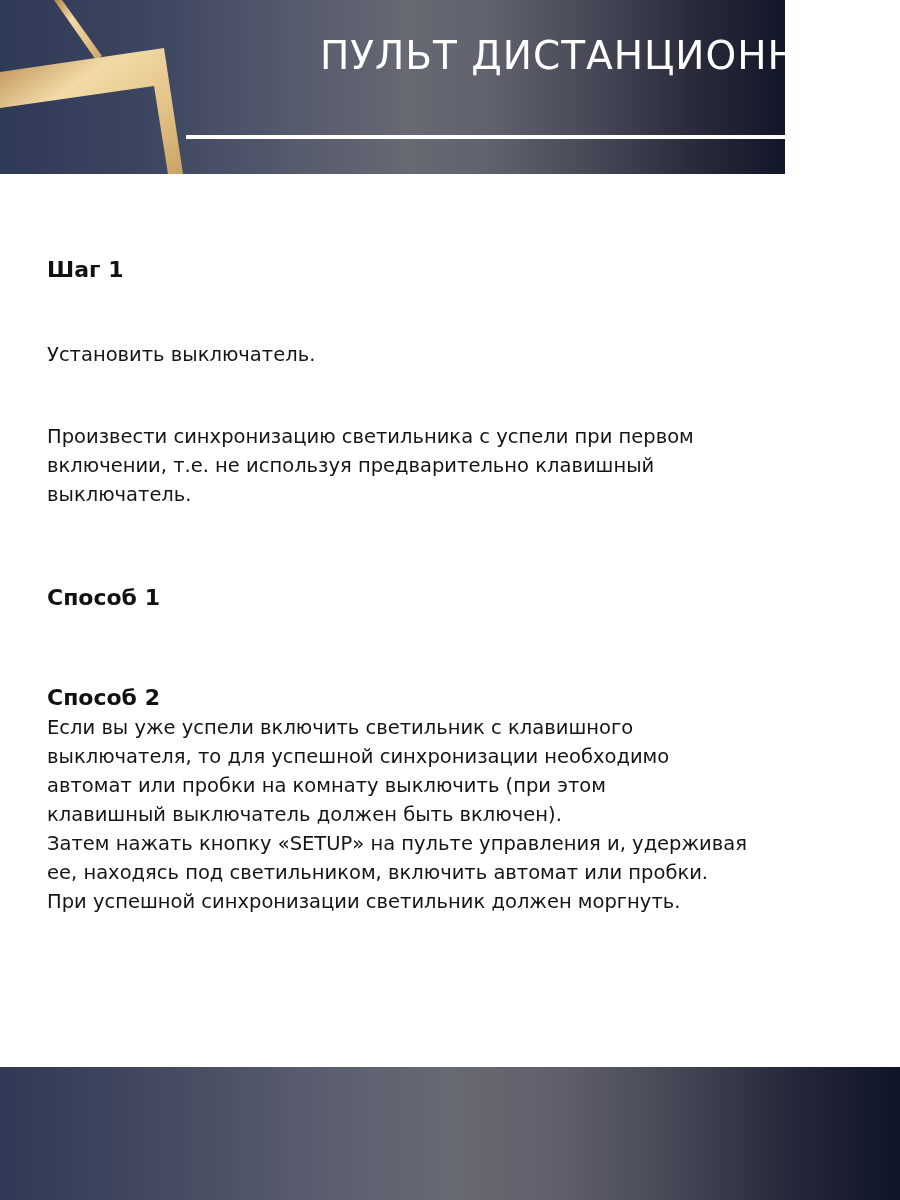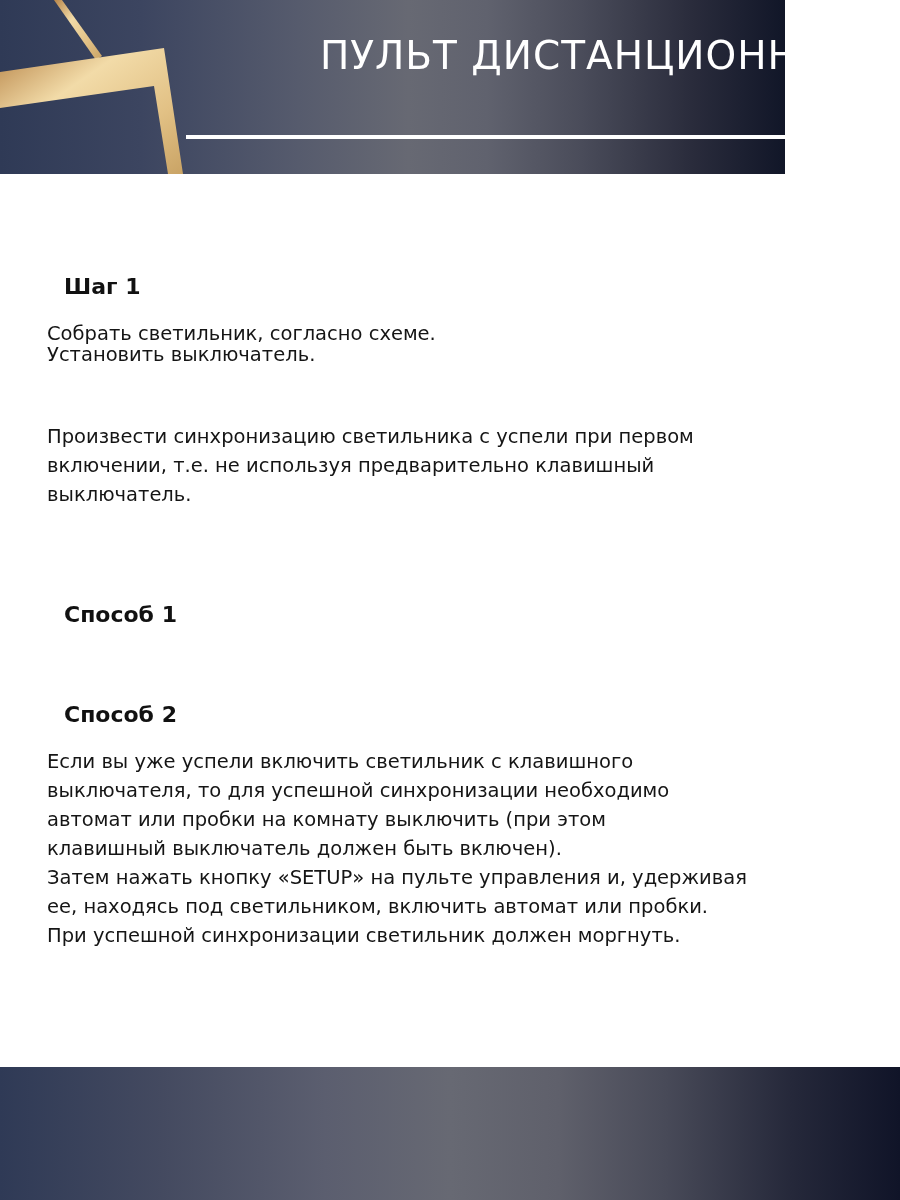--- a/index.html
+++ b/index.html
@@ -21,21 +21,21 @@
       font-size: 39px; line-height: 52px; letter-spacing: 1px;
       text-align: right;
     }
     .title .line { display: block; white-space: nowrap; }
     .title-underline {
       position: absolute; left: 186px; top: 135px; width: 696px; height: 4px; background: #ffffff;
     }
     .content { position: absolute; left: 47px; top: 255px; width: 830px; }
     .section { margin: 0; }
     .section h2 {
-      margin: 17px; font-size: 22px; font-weight: bold; line-height: 30px; color: #111;
+      margin: 0; font-size: 22px; font-weight: bold; line-height: 30px; color: #111;
     }
     .section p {
       margin: 0; font-size: 19.5px; line-height: 29px; color: #151515; white-space: pre-line;
     }
     .s1 { position: absolute; top: 0; }
     .s2 { position: absolute; top: 85px; }
     .s3 { position: absolute; top: 167px; }
     .s4 { position: absolute; top: 328px; }
     .s5 { position: absolute; top: 428px; }
     .footer {
@@ -61,21 +61,20 @@
   </svg>
   <div class="title">
     <span class="line">ПУЛЬТ ДИСТАНЦИОННОГО</span>
   </div>
   <div class="title-underline"></div>
 </div>
 
 <div class="content">
   <div class="section s1">
     <h2>Шаг 1</h2>
-    <p>Собрать светильник, согласно схеме.</p>
   </div>
   <div class="section s2">
     <p>Установить выключатель.</p>
   </div>
   <div class="section s3">
     <p>Произвести синхронизацию светильника с успели при первом
 включении, т.е. не используя предварительно клавишный
 выключатель.</p>
   </div>
   <div class="section s4">

